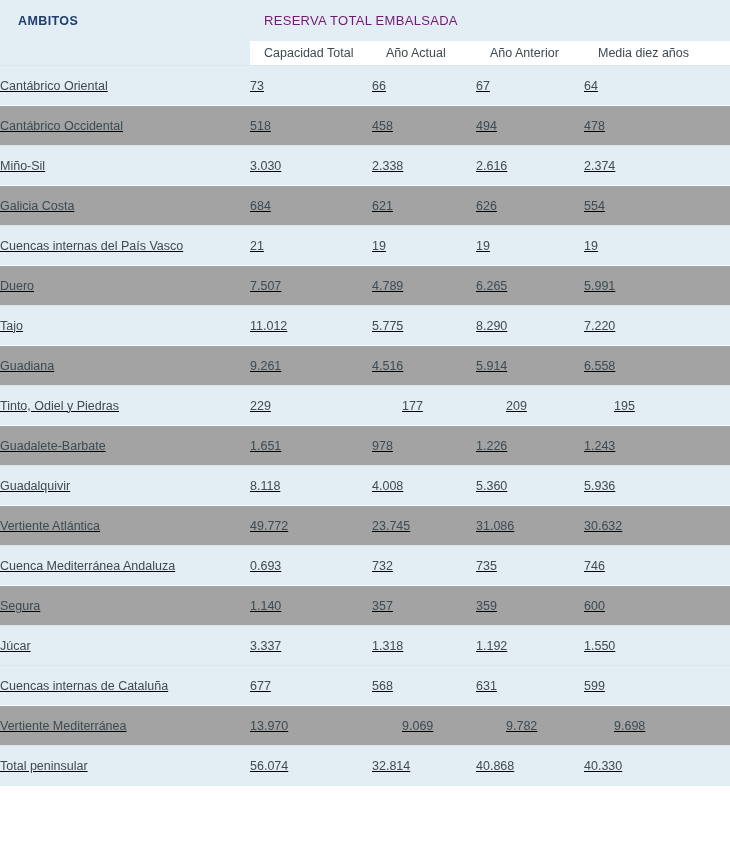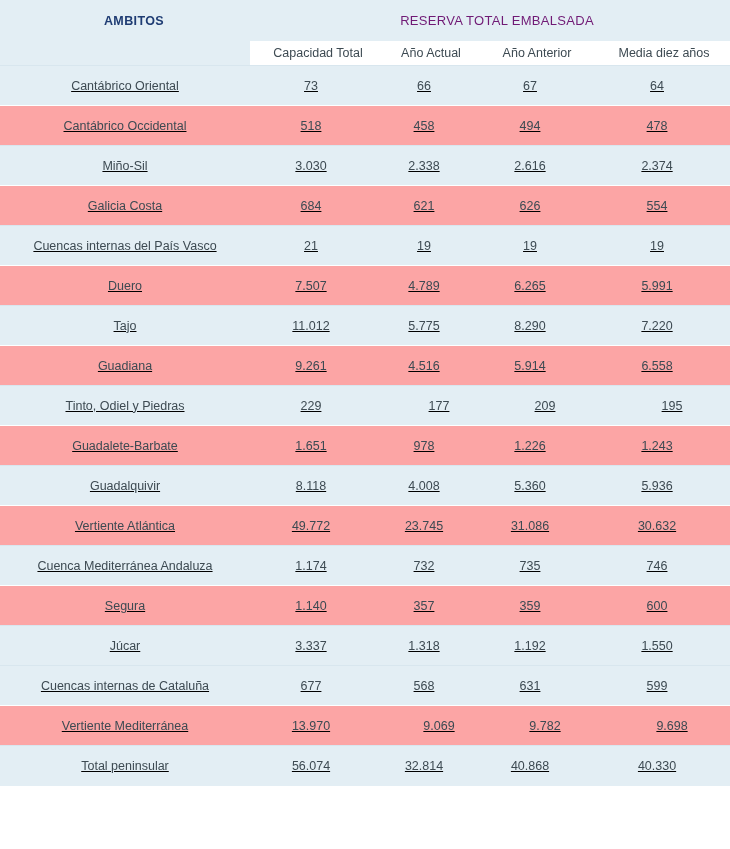--- a/index.html
+++ b/index.html
@@ -11,21 +11,20 @@
     height: 849px;
     background: #ffffff;
     font-family: "Liberation Sans", sans-serif;
     overflow: hidden;
   }
 
   .reserva-table {
     width: 730px;
     border-collapse: collapse;
     table-layout: fixed;
-    text-align: center;
   }
 
   
   .hdr-top td {
     background: #e3eef4;
     height: 41px;
     vertical-align: middle;
     padding: 0;
   }
   .hdr-top .ambitos-cell {
@@ -56,21 +55,21 @@
     padding-left: 14px;
     font-weight: normal;
   }
 
   
   .reserva-table tbody tr {
     height: 40px;
     text-decoration: underline;
   }
   .reserva-table tbody tr.odd  td { background: #e3eef4; }
-  .reserva-table tbody tr.even td { background: #fca5a5; }
+  .reserva-table tbody tr.even td { background: #a3a3a3; }
 
   .reserva-table tbody td {
     padding: 0;
     vertical-align: middle;
     font-size: 12.5px;
     color: #3d4a52;
     border-top: 1px solid #ffffff;
   }
   .reserva-table tbody tr.odd td {
     border-top: 1px solid #d8e6ee;
@@ -199,21 +198,21 @@
       </tr>
       <tr class="even">
         <td class="ambito-name">Vertiente Atlántica</td>
         <td class="num">49.772</td>
         <td class="num">23.745</td>
         <td class="num">31.086</td>
         <td class="num">30.632</td>
       </tr>
       <tr class="odd">
         <td class="ambito-name">Cuenca Mediterránea Andaluza</td>
-        <td class="num">1.174</td>
+        <td class="num">0.693</td>
         <td class="num">732</td>
         <td class="num">735</td>
         <td class="num">746</td>
       </tr>
       <tr class="even">
         <td class="ambito-name">Segura</td>
         <td class="num">1.140</td>
         <td class="num">357</td>
         <td class="num">359</td>
         <td class="num">600</td>

